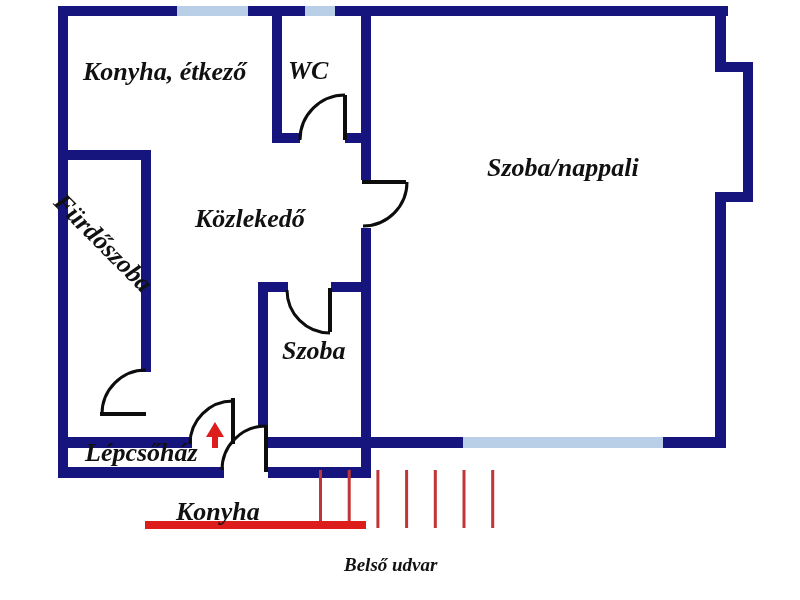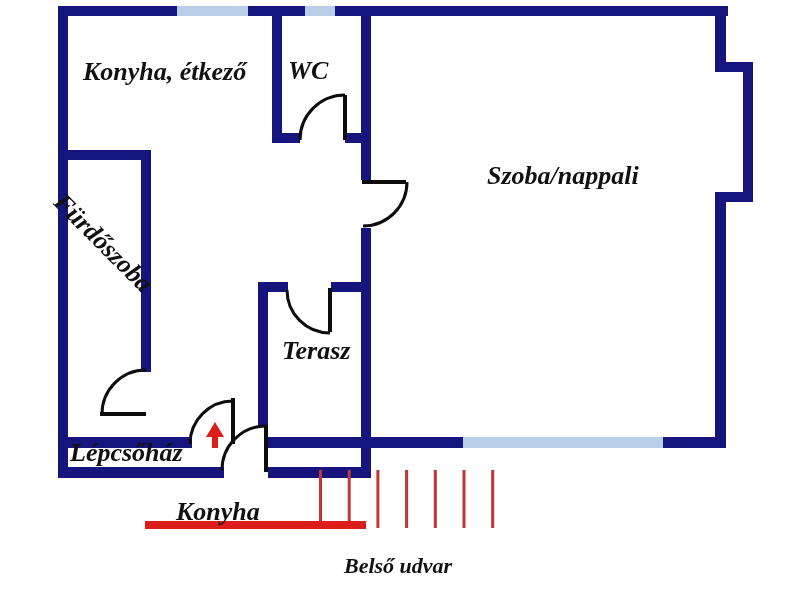--- a/index.html
+++ b/index.html
@@ -14,21 +14,21 @@
     overflow:hidden;
   }
   .plan-svg{position:absolute;left:0;top:0;width:800px;height:600px;}
   .room-label{
     position:absolute;color:var(--text);
     font-family:"Liberation Serif", serif;
     font-weight:bold;font-style:italic;
     font-size:26px;line-height:1;white-space:nowrap;
   }
   .room-label.rotated{transform:translate(-50%,-50%) rotate(45deg);}
-  .room-label.big{font-size:22px;font-style:italic;}
+  .room-label.big{font-size:19px;font-style:italic;}
 </style>
 </head>
 <body>
 
 <div class="stage">
 
   <svg class="plan-svg" viewBox="0 0 800 600">
 
     <g>
 
@@ -104,19 +104,20 @@
         <rect x="405.1" y="470" width="3" height="58" fill="var(--stair_red)"></rect>
         <rect x="433.8" y="470" width="3" height="58" fill="var(--stair_red)"></rect>
         <rect x="462.5" y="470" width="3" height="58" fill="var(--stair_red)"></rect>
         <rect x="491.2" y="470" width="3" height="58" fill="var(--stair_red)"></rect>
       </g>
     <rect x="145" y="521" width="221" height="8" fill="var(--accent_red)"></rect>
   </svg>
 
   <div class="room-label" style="left:83px;top:59px">Konyha, étkező</div>
   <div class="room-label" style="left:288px;top:58px">WC</div>
-  <div class="room-label" style="left:487px;top:163px">Szoba/nappali</div>
+  <div class="room-label" style="left:487px;top:155px">Szoba/nappali</div>
   <div class="room-label rotated" style="left:103px;top:243px">Fürdőszoba</div>
-  <div class="room-label" style="left:282px;top:338px">Terasz</div>
-  <div class="room-label" style="left:70px;top:440px">Lépcsőház</div>
+  <div class="room-label" style="left:195px;top:206px">Közlekedő</div>
+  <div class="room-label" style="left:282px;top:338px">Szoba</div>
+  <div class="room-label" style="left:85px;top:440px">Lépcsőház</div>
   <div class="room-label" style="left:176px;top:499px">Konyha</div>
   <div class="room-label big" style="left:344px;top:555px">Belső udvar</div>
 </div>
 
 </body></html>

